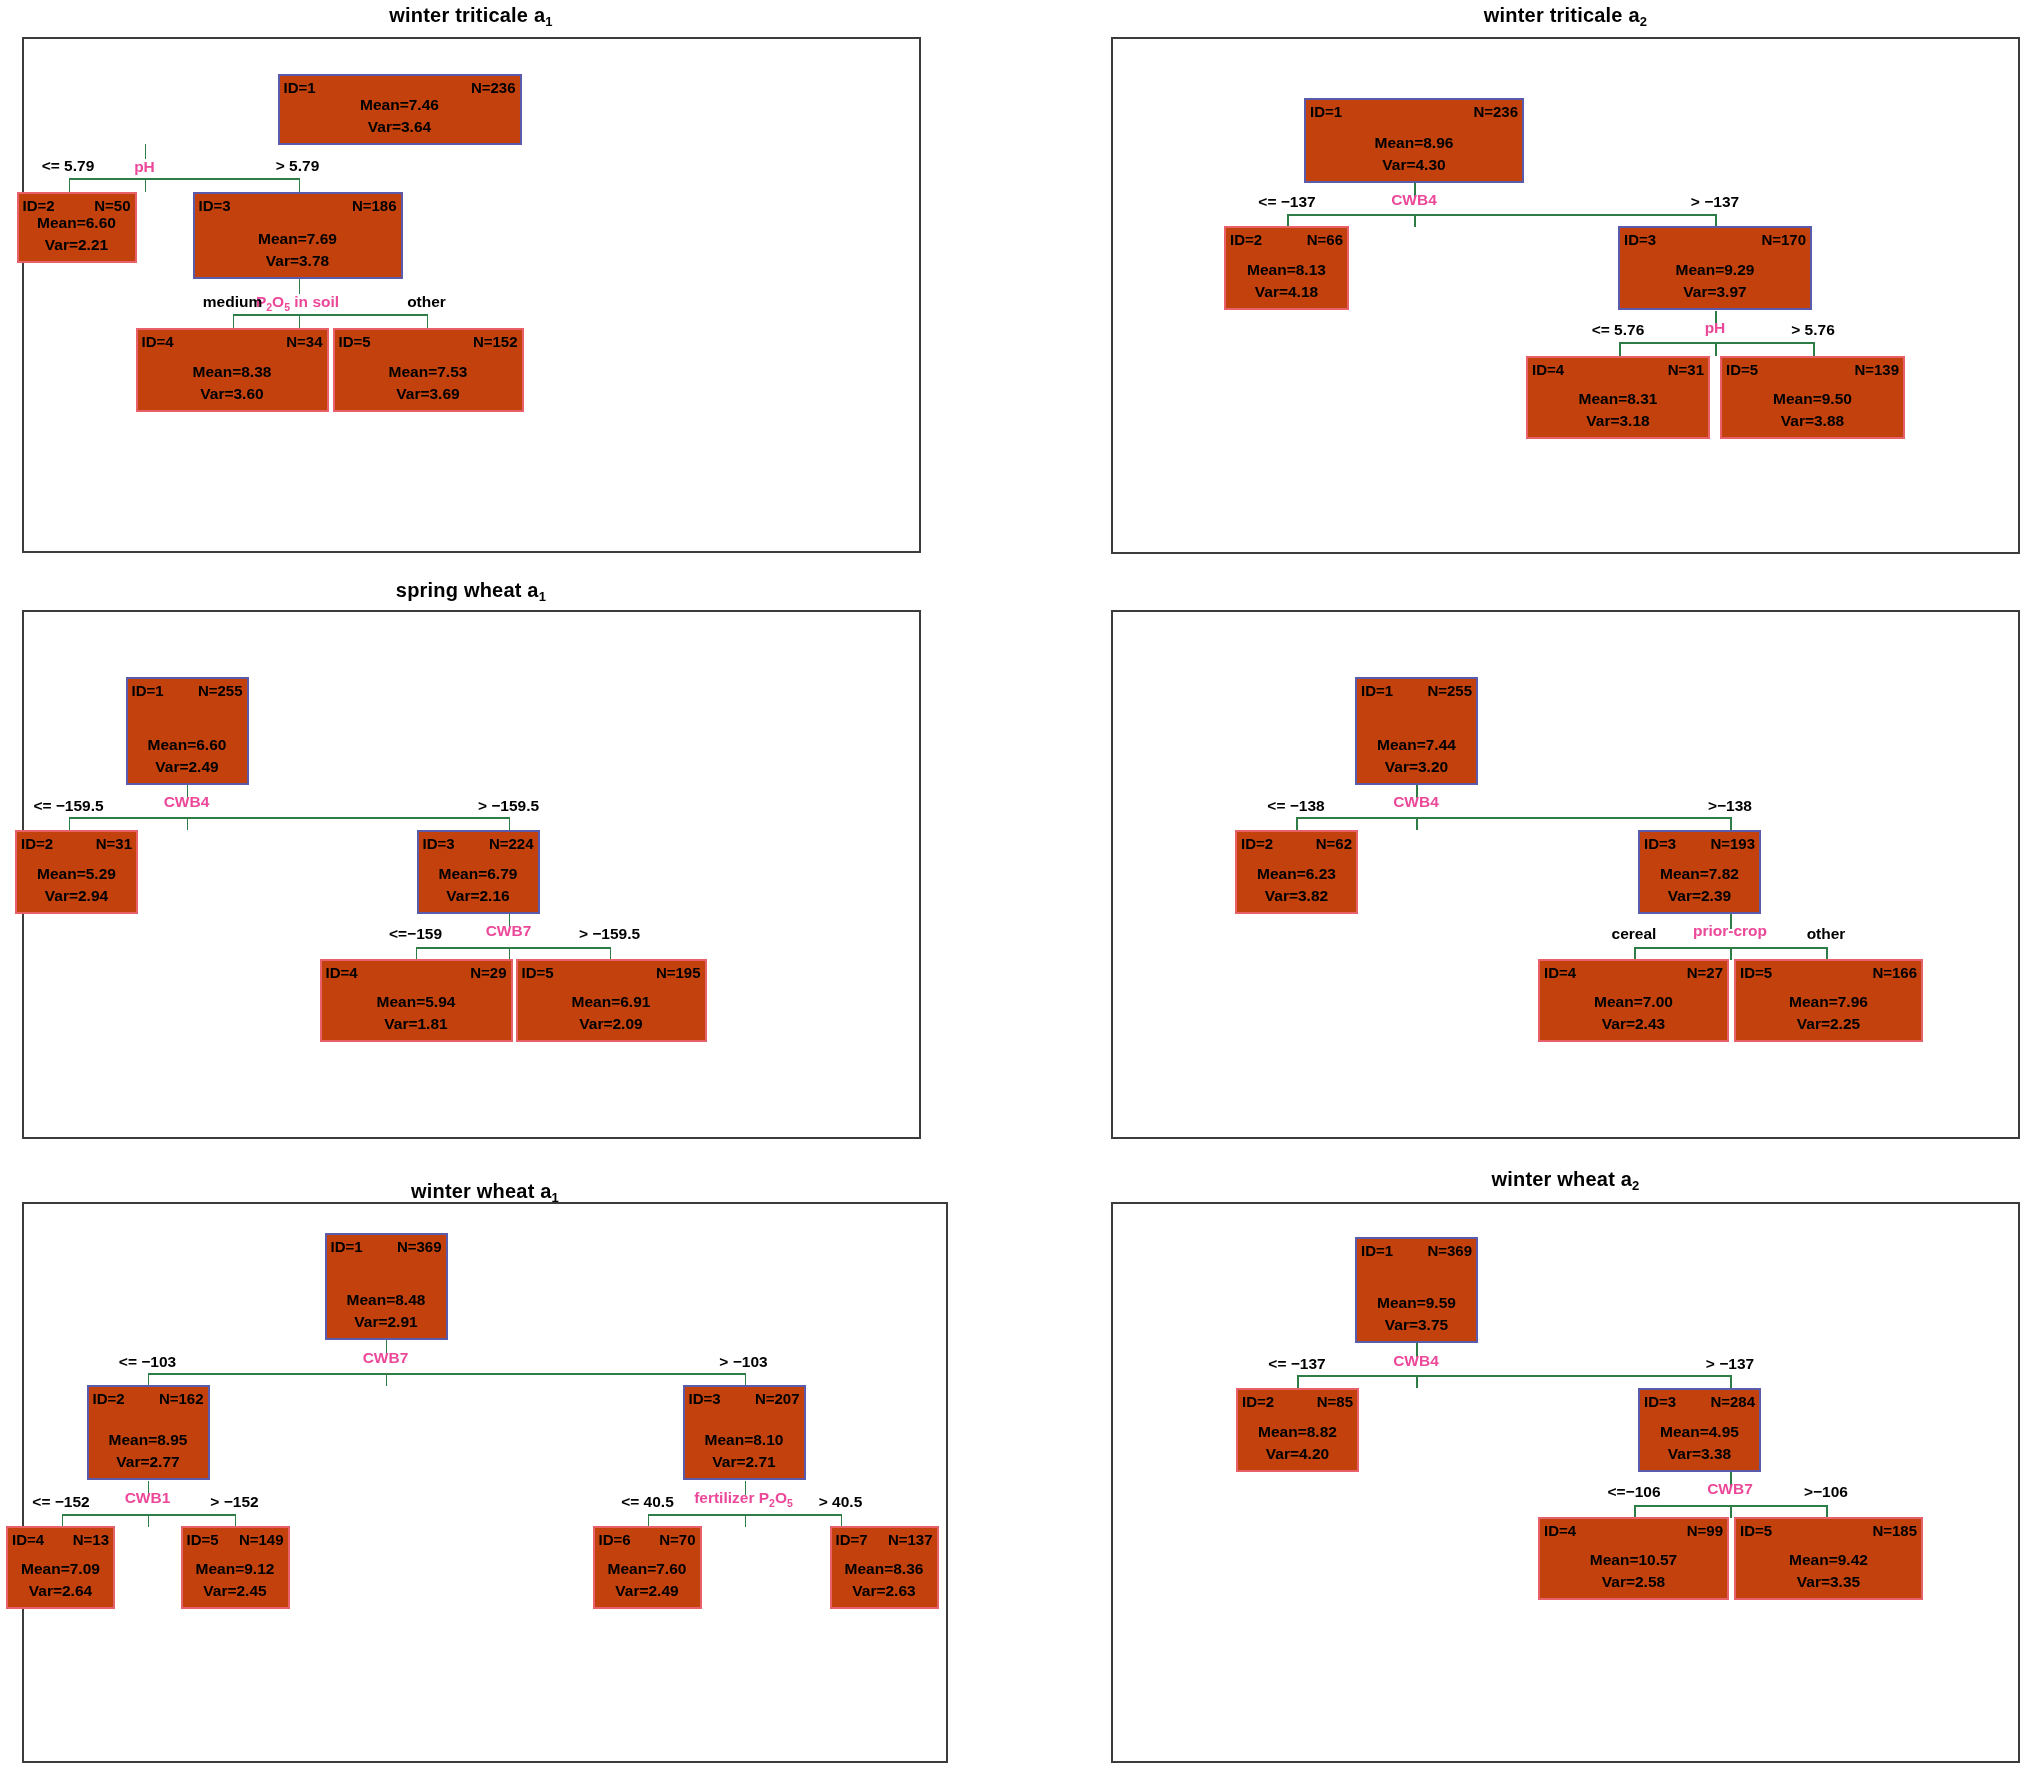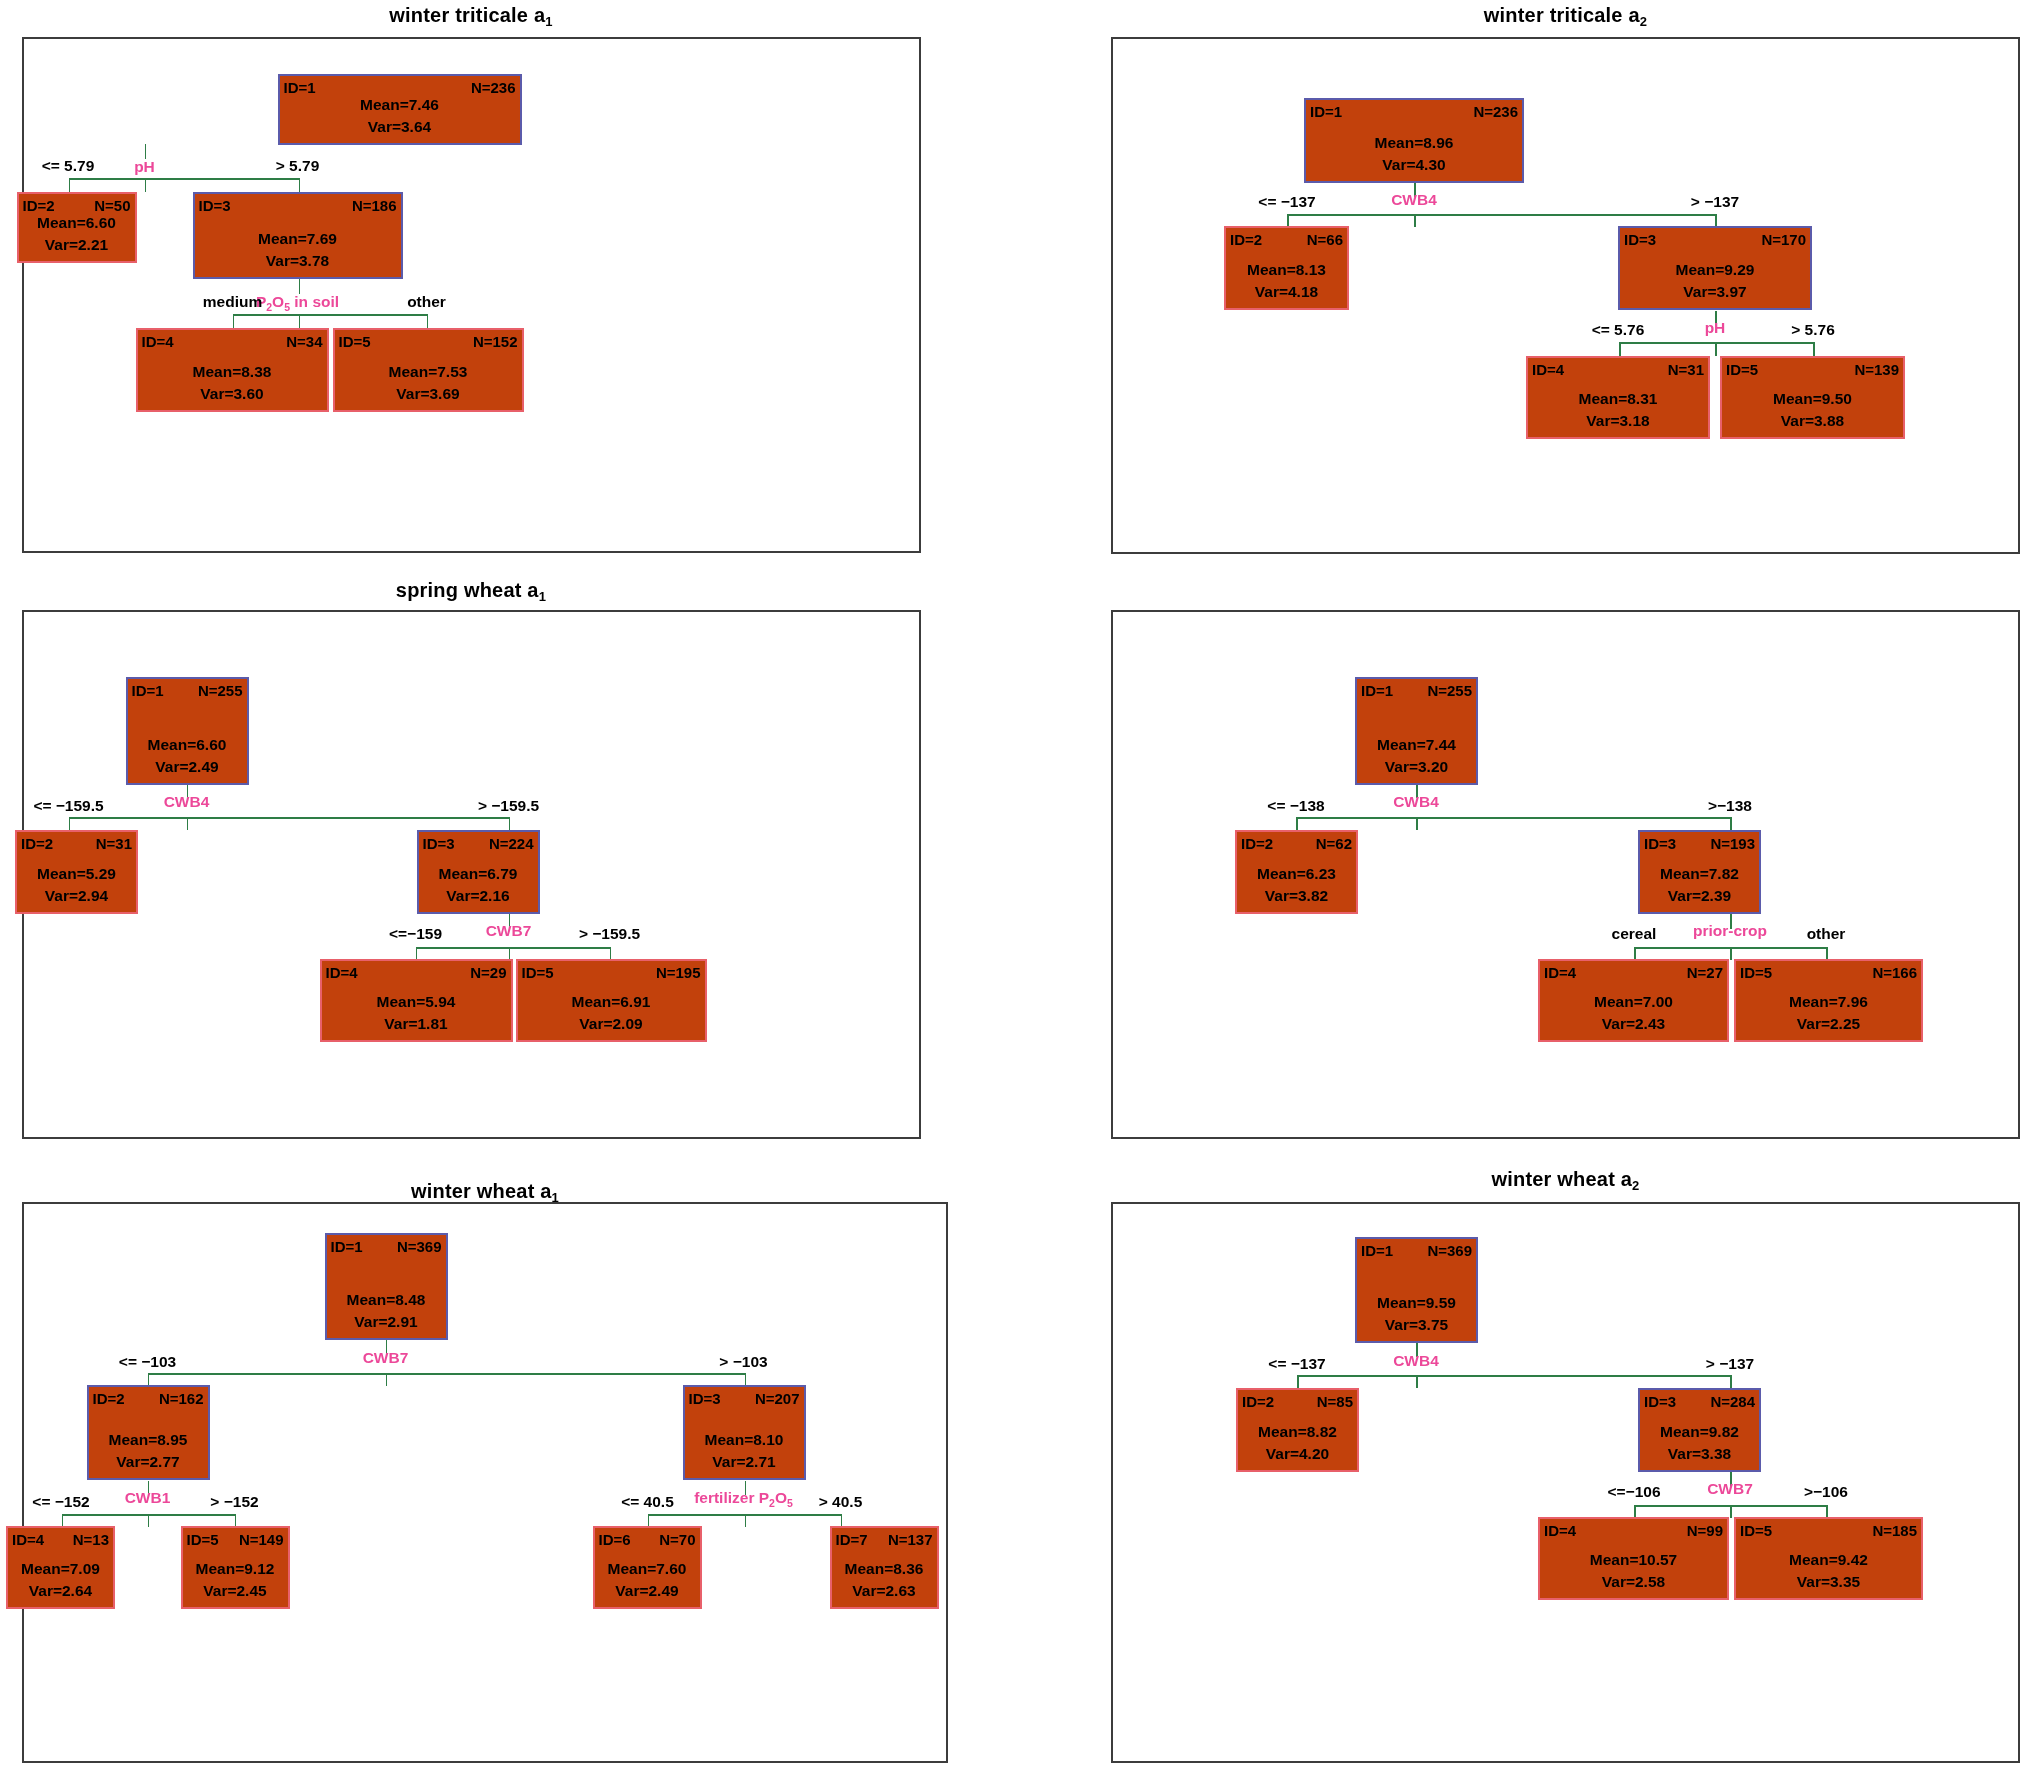--- a/index.html
+++ b/index.html
@@ -587,21 +587,21 @@
       <div class="var">Var=4.20</div>
     </div>
   </div>
 
   <div class="node internal" style="left:525px;top:184px;width:123px;height:84px;">
     <div class="hdr">
       <span class="nid">ID=3</span>
       <span class="nn">N=284</span>
     </div>
     <div class="body">
-      <div class="mean">Mean=9.82</div>
+      <div class="mean">Mean=4.95</div>
       <div class="var">Var=3.38</div>
     </div>
   </div>
 
   <div class="node leaf" style="left:425px;top:313px;width:191px;height:83px;">
     <div class="hdr">
       <span class="nid">ID=4</span>
       <span class="nn">N=99</span>
     </div>
     <div class="body">

